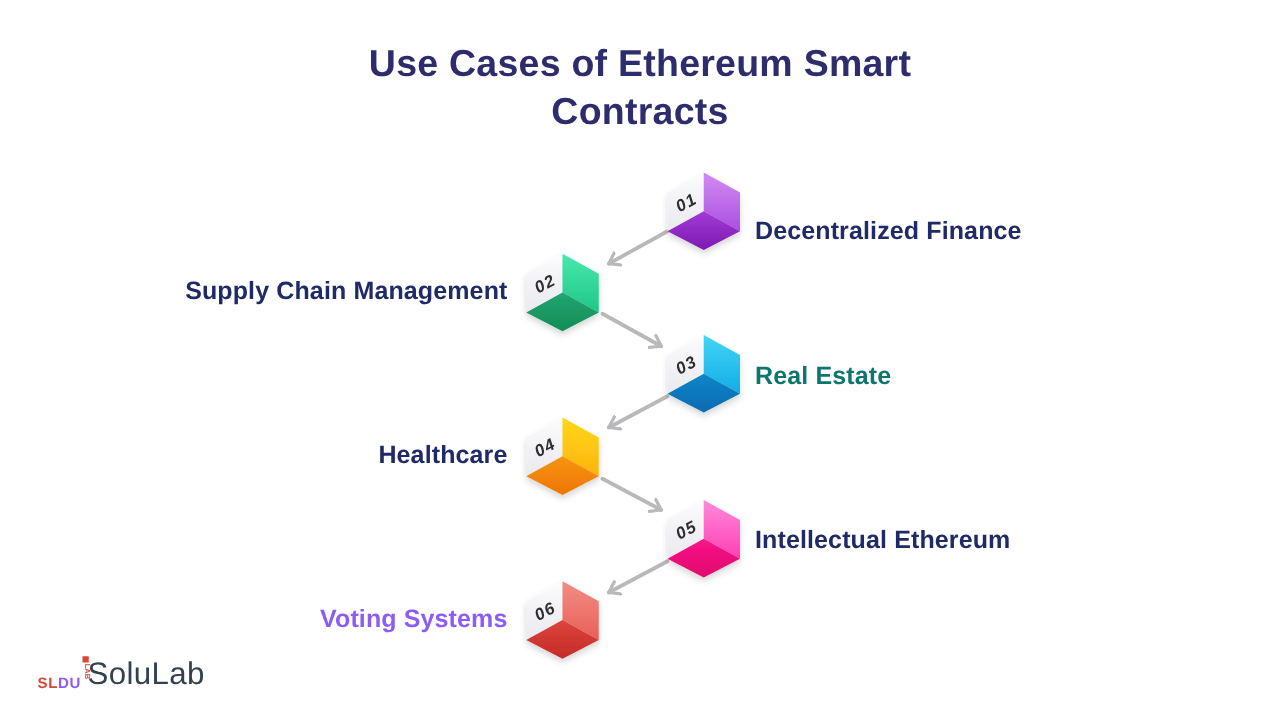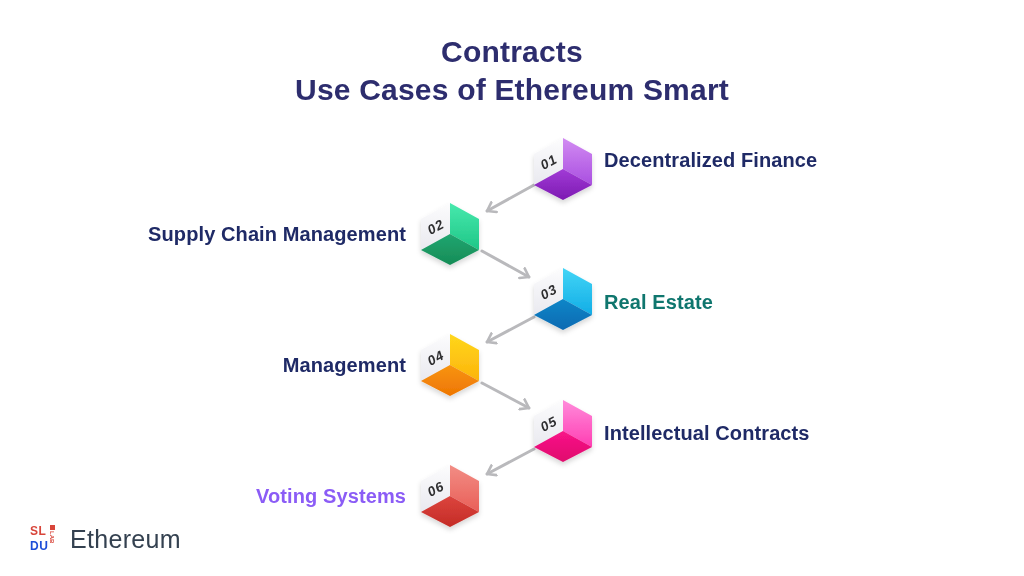--- a/index.html
+++ b/index.html
@@ -9,21 +9,21 @@
   .title{position:absolute;top:33px;left:0;width:100%;text-align:center;
          font-weight:700;font-size:30px;line-height:38px;letter-spacing:.2px;}
   .cube-num{position:absolute;font-size:13.5px;font-weight:700;font-style:italic;
             letter-spacing:1px;transform:translate(-50%,-50%) rotate(-28deg);
             white-space:nowrap;}
   .item-label{position:absolute;font-weight:700;font-size:20px;white-space:nowrap;
               transform:translateY(-50%);letter-spacing:.1px;}
   .item-label.left{text-align:center;}
   .logo{position:absolute;left:30px;top:524px;display:flex;align-items:center;gap:9px;}
   .mark{display:flex;width:31px;height:30px;align-items:center;}
-  .mark-left{display:flex;flex-direction:column;justify-content:space-between;height:28px;}
+  .mark-left{display:flex;flex-direction:row;justify-content:space-between;height:28px;align-items:flex-end;}
   .mark-left span{font-size:12px;font-weight:700;line-height:13px;letter-spacing:.5px;}
   .mark-right{display:flex;flex-direction:column;align-items:center;height:28px;margin-left:1px;}
   .mark-sq{width:5px;height:5px;margin-bottom:1px;}
   .mark-vert{writing-mode:vertical-rl;font-size:6px;font-weight:700;line-height:6px;}
   .logo-name{font-size:25px;font-weight:500;letter-spacing:.3px;}
 </style>
 </head>
 <body>
 
 <div class="stage">
@@ -120,45 +120,45 @@
         <polygon points="0,0 29,16 0,31 -29,16" fill="url(#gd4)"></polygon>
       </g>
       <g transform="translate(450,496)" filter="url(#ds)">
         <polygon points="-29,-15 0,-31 0,0 -29,16" fill="url(#gw)"></polygon>
         <polygon points="0,-31 29,-15 29,16 0,0" fill="url(#gl5)"></polygon>
         <polygon points="0,0 29,16 0,31 -29,16" fill="url(#gd5)"></polygon>
       </g>
     </svg>
 
   <div class="title" style="color: rgb(45, 45, 110);">
+    <div>Use Cases of Ethereum Smart</div>
     <div>Contracts</div>
-    <div>Use Cases of Ethereum Smart</div>
   </div>
 
   <span class="cube-num" style="left: 548.5px; top: 161.5px; color: rgb(46, 46, 48);">01</span>
   <span class="cube-num" style="left: 435.5px; top: 226.5px; color: rgb(46, 46, 48);">02</span>
   <span class="cube-num" style="left: 548.5px; top: 291.5px; color: rgb(46, 46, 48);">03</span>
   <span class="cube-num" style="left: 435.5px; top: 357.5px; color: rgb(46, 46, 48);">04</span>
   <span class="cube-num" style="left: 548.5px; top: 423.5px; color: rgb(46, 46, 48);">05</span>
   <span class="cube-num" style="left: 435.5px; top: 488.5px; color: rgb(46, 46, 48);">06</span>
 
-  <div class="item-label right" style="left: 604px; top: 160px; color: rgb(31, 42, 102);">Decentralized Finance</div>
+  <div class="item-label right" style="left: 604px; top: 186px; color: rgb(31, 42, 102);">Decentralized Finance</div>
   <div class="item-label left" style="right: 618px; top: 234px; color: rgb(31, 42, 102);">Supply Chain Management</div>
   <div class="item-label right" style="left: 604px; top: 302px; color: #0f766e;">Real Estate</div>
-  <div class="item-label left" style="right: 618px; top: 365px; color: rgb(31, 42, 102);">Management</div>
-  <div class="item-label right" style="left: 604px; top: 433px; color: rgb(31, 42, 102);">Intellectual Contracts</div>
+  <div class="item-label left" style="right: 618px; top: 365px; color: rgb(31, 42, 102);">Healthcare</div>
+  <div class="item-label right" style="left: 604px; top: 433px; color: rgb(31, 42, 102);">Intellectual Ethereum</div>
   <div class="item-label left" style="right: 618px; top: 496px; color: #8b5cf6;">Voting Systems</div>
 
   <div class="logo">
     <div class="mark">
       <div class="mark-left">
         <span style="color: rgb(216, 69, 58);">SL</span>
-        <span style="color: #1d4ed8;">DU</span>
+        <span style="color: #8b5cf6;">DU</span>
       </div>
       <div class="mark-right">
         <span class="mark-sq" id="mark-sq" style="background: rgb(216, 69, 58);"></span>
         <span class="mark-vert" style="color: rgb(216, 69, 58);">LAB</span>
       </div>
     </div>
-    <span class="logo-name" style="color: rgb(52, 65, 80);">Ethereum</span>
+    <span class="logo-name" style="color: rgb(52, 65, 80);">SoluLab</span>
   </div>
 
 </div>
 
 </body></html>

